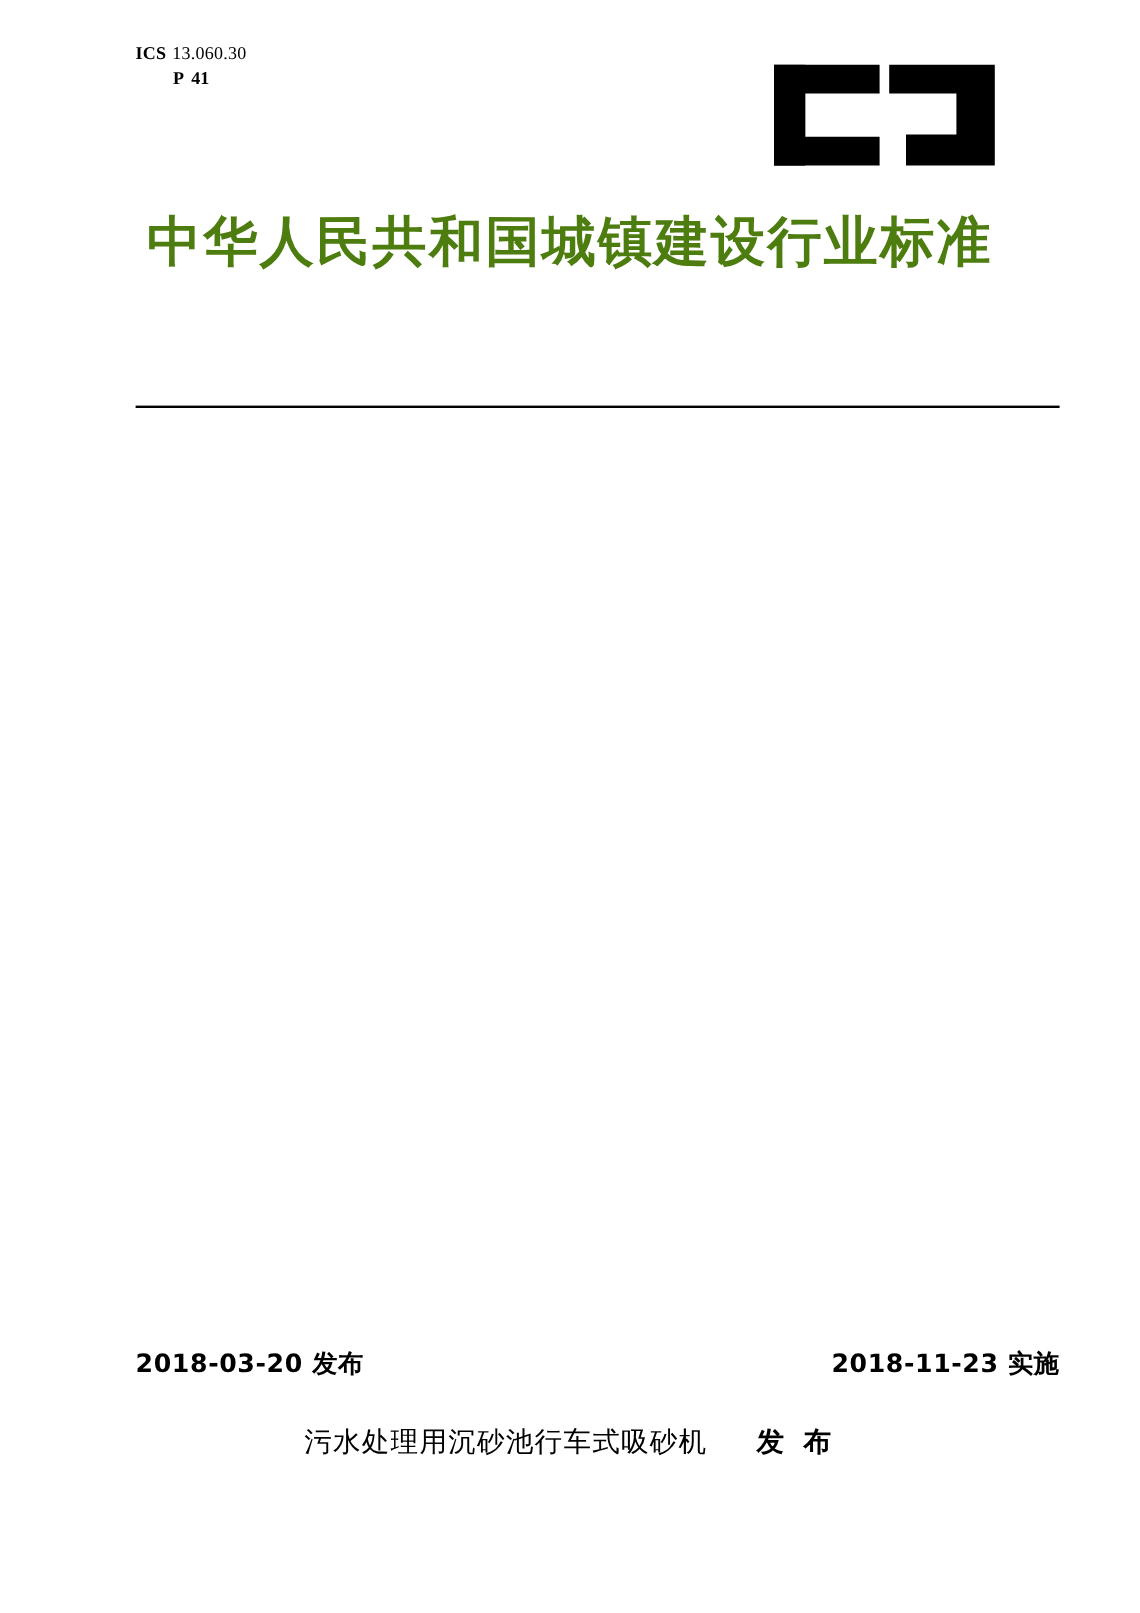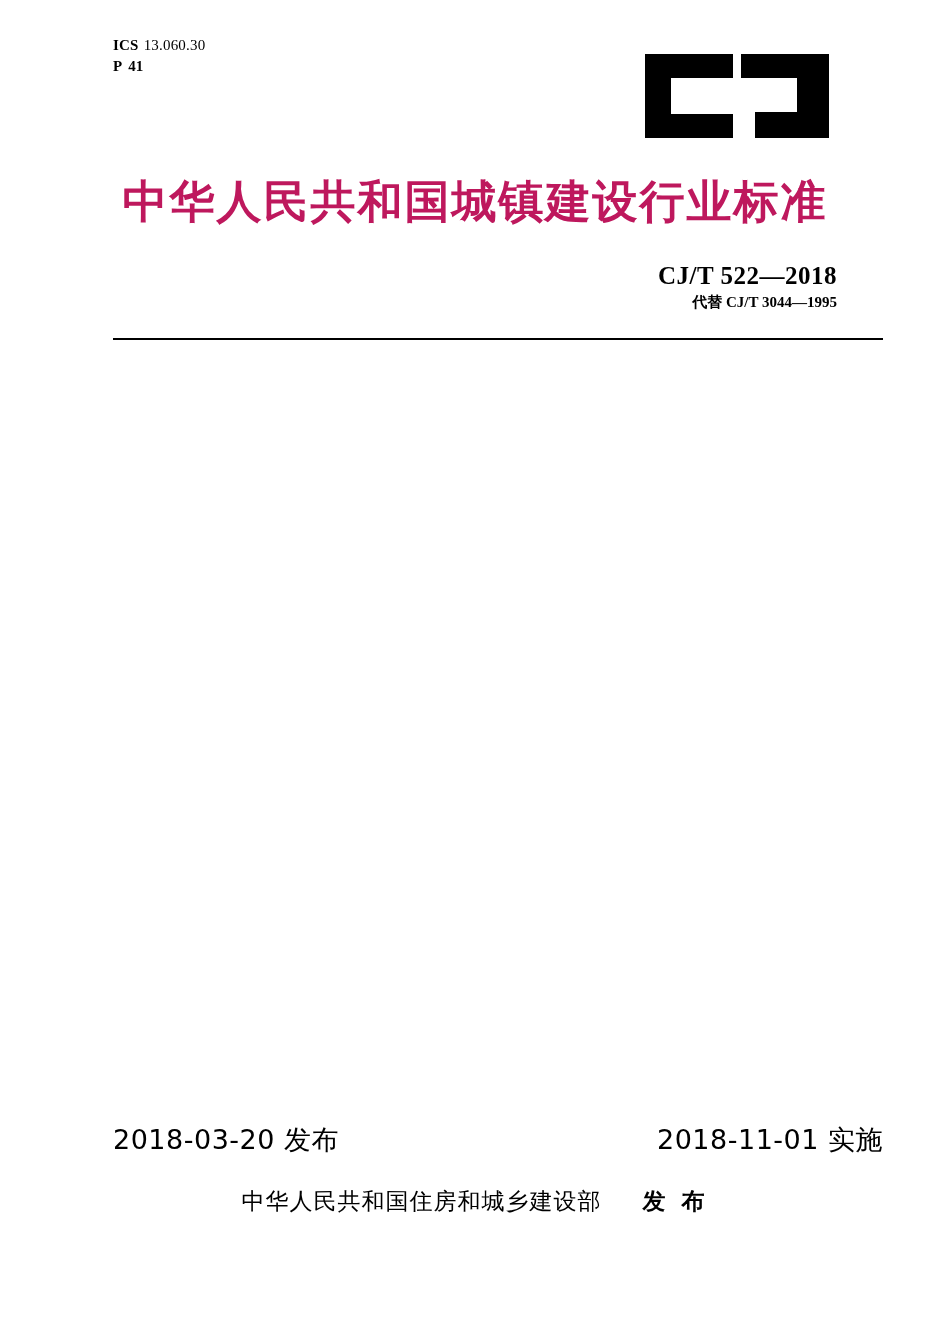--- a/index.html
+++ b/index.html
@@ -40,20 +40,21 @@
   .ics-line .num {
     font-weight: normal;
     font-size: 15px;
     margin-left: 5px;
   }
   .p-line {
     font-family: "Liberation Serif", serif;
     font-size: 15px;
     font-weight: bold;
     margin-top: 2px;
+    text-align: center;
   }
   .p-line .num {
     font-weight: bold;
     margin-left: 6px;
   }
 
   
   .cj-logo {
     position: absolute;
     right: 113px;
@@ -67,21 +68,21 @@
   .national-title {
     position: absolute;
     left: 0;
     top: 172px;
     width: 950px;
     text-align: center;
     font-family: "DejaVu Sans", sans-serif;
     font-weight: bold;
     font-size: 45px;
     letter-spacing: 2px;
-    color: #be185d;
+    color: #4d7c0f;
   }
 
   
   .std-no {
     position: absolute;
     right: 113px;
     top: 262px;
     text-align: right;
   }
   .std-no .main-no {
@@ -138,22 +139,22 @@
     position: absolute;
     left: 113px;
     top: 1122px;
     width: 770px;
     display: flex;
     justify-content: space-between;
     align-items: baseline;
   }
   .date-item {
     font-family: "DejaVu Sans", sans-serif;
-    font-size: 27px;
-    font-weight: normal;
+    font-size: 21px;
+    font-weight: bold;
     letter-spacing: 0.5px;
     white-space: nowrap;
   }
 
   
   .publisher {
     position: absolute;
     left: 0;
     top: 1186px;
     width: 950px;
@@ -188,30 +189,26 @@
 
       <path d="M8 6 H96 V30 H34 V66 H96 V90 H8 Z" fill="#000"></path>
       <rect x="8" y="6" width="26" height="84" fill="#000"></rect>
 
       <path d="M104 6 H192 V90 H118 V64 H160 V30 H104 Z" fill="#000"></path>
     </svg>
   </div>
 
   <div class="national-title">中华人民共和国城镇建设行业标准</div>
 
-  <div class="std-no">
-    <div class="main-no">CJ/T 522—2018</div>
-    <div class="sub-no">代替 CJ/T 3044—1995</div>
-  </div>
 
   <div class="header-rule"></div>
 
 
   <div class="dates">
     <div class="date-item">2018-03-20 发布</div>
-    <div class="date-item">2018-11-01 实施</div>
+    <div class="date-item">2018-11-23 实施</div>
   </div>
 
   <div class="publisher">
-    <span>中华人民共和国住房和城乡建设部</span><span class="issue">发 布</span>
+    <span>污水处理用沉砂池行车式吸砂机</span><span class="issue">发 布</span>
   </div>
 
 </div>
 
 </body></html>

